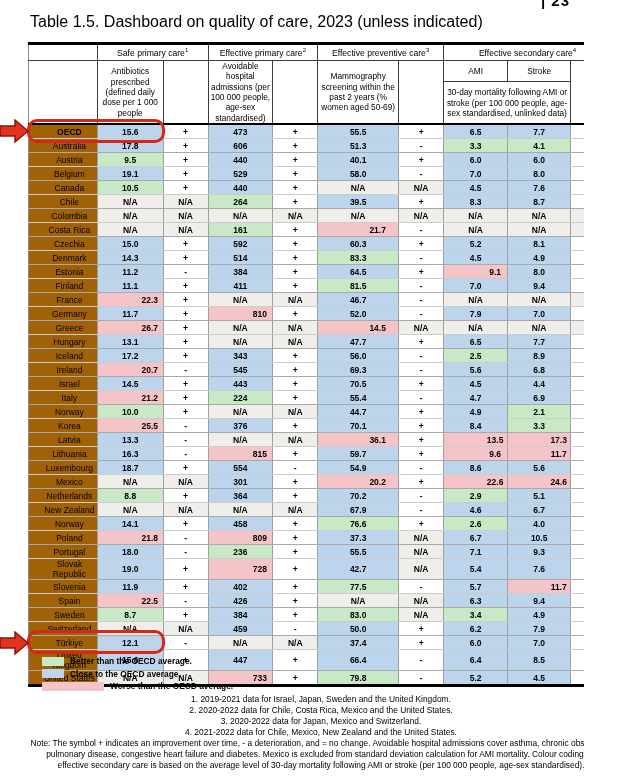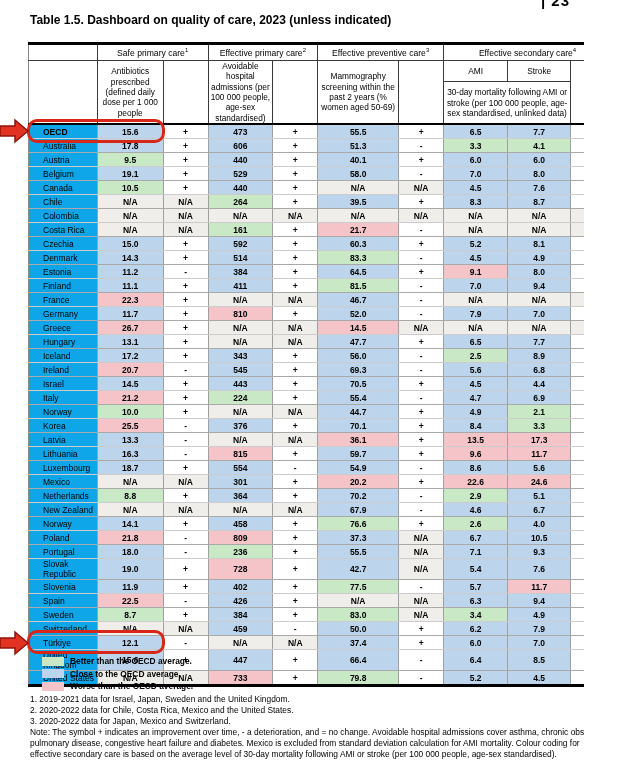--- a/index.html
+++ b/index.html
@@ -3,21 +3,21 @@
 <meta charset="utf-8">
 <style>
   html,body{margin:0;padding:0;}
   body{
     width:640px;height:781px;background:#ffffff;
     font-family:"Liberation Sans", sans-serif;color:#000;
     position:relative;overflow:hidden;
   }
   .page{position:absolute;left:0;top:0;width:584px;height:781px;overflow:hidden;}
   .page-marker{position:absolute;top:-8px;right:14px;font-size:15px;font-weight:bold;letter-spacing:1px;}
-  .title{position:absolute;left:30px;top:13px;font-size:12px;font-weight:bold;}
+  .title{position:absolute;left:30px;top:13px;font-size:16px;font-weight:normal;}
 
   .table-wrap{position:absolute;left:28px;top:42px;width:584px;}
   table{border-collapse:collapse;width:100%;table-layout:fixed;
         border-top:3px solid #000;border-bottom:3px solid #000;
         border-left:1px solid #888;border-right:1px solid #888;}
   th,td{padding:0 1px;text-align:center;vertical-align:middle;overflow:hidden;}
 
   
   thead th{font-weight:normal;font-size:8.3px;line-height:1.25;border:1px solid #3a3a3a;background:#fff;}
   thead{border-bottom:2px solid #000;}
@@ -25,36 +25,36 @@
   thead tr.hr2 th{height:16px;}
   thead tr.hr3 th{height:32px;}
   th.h-country{border-top:none;border-bottom:none;border-left:1px solid #888;}
   th.h-country.h-c1{border-bottom:1px solid #3a3a3a;}
   th.h-blank{background:#fff;}
   sup{font-size:6px;}
 
   
   tbody td{font-size:8.5px;height:13px;border-left:1px solid #9f9f9f;border-bottom:1px solid #cccccc;font-weight:bold;}
   tbody tr:nth-child(even) td{border-bottom-color:#a9a9a9;}
-  tbody td.country{text-align:left;padding-left:14px;font-weight:normal;background:#0ea5e9;border-left:1px solid #888;}
+  tbody td.country{text-align:center;padding-left:14px;font-weight:normal;background:#a16207;border-left:1px solid #888;}
   tbody tr.bold td{font-weight:bold;}
   .c-better{background:#c8e8c6;}
   .c-close{background:#bdd5ec;}
-  .c-worse{background:#f5c4c9;}
+  .c-worse{background:#f5c4c9;padding-left:40px;}
   .c-na{background:#efeeea;}
   .c-sym{background:#ffffff;}
 
   
   .legend{position:absolute;left:42px;top:655px;}
   .legend-row{display:flex;align-items:center;height:12.5px;}
   .legend-swatch{width:22px;height:9px;margin-right:6px;flex:0 0 auto;}
   .legend-label{font-size:8.4px;font-weight:bold;}
 
   
-  .footnotes{position:absolute;left:30px;top:694px;width:582px;font-size:8.4px;line-height:11px;}
+  .footnotes{position:absolute;left:30px;top:694px;width:582px;font-size:8.4px;line-height:11px;text-align:center;}
   .note{margin-top:0;}
 
   
   .anno-box{position:absolute;border:3.5px solid #d62718;border-radius:10px;background:transparent;pointer-events:none;}
   .anno-arrow{position:absolute;width:30px;height:26px;pointer-events:none;}
 </style>
 </head>
 <body>
 
 <div class="page">
@@ -585,20 +585,21 @@
     <div class="legend-row">
       <span class="legend-swatch c-worse"></span>
       <span class="legend-label">Worse than the OECD average.</span>
     </div>
   </div>
 
   <div class="footnotes">
     <div>1. 2019-2021 data for Israel, Japan, Sweden and the United Kingdom.</div>
     <div>2. 2020-2022 data for Chile, Costa Rica, Mexico and the United States.</div>
     <div>3. 2020-2022 data for Japan, Mexico and Switzerland.</div>
+    <div>4. 2021-2022 data for Chile, Mexico, New Zealand and the United States.</div>
     <div class="note">Note: The symbol + indicates an improvement over time, - a deterioration, and = no change. Avoidable hospital admissions cover asthma, chronic obstructive pulmonary disease, congestive heart failure and diabetes. Mexico is excluded from standard deviation calculation for AMI mortality. Colour coding for effective secondary care is based on the average level of 30-day mortality following AMI or stroke (per 100 000 people, age-sex standardised).</div>
   </div>
 
 <div class="anno-box" style="left: 26.5px; top: 118.656px; width: 132.656px; height: 18.5px;"></div>
     <div class="anno-arrow" style="left: 0px; top: 118.406px;"><svg width="30" height="26" viewBox="0 0 30 26">
         <polygon points="0,8 15,8 15,2 28,13 15,24 15,18 0,18" fill="#e23222" stroke="#8e150b" stroke-width="1.5"></polygon>
       </svg></div>
     <div class="anno-box" style="left: 26.5px; top: 630.156px; width: 132.656px; height: 18px;"></div>
     <div class="anno-arrow" style="left: 0px; top: 629.656px;"><svg width="30" height="26" viewBox="0 0 30 26">
         <polygon points="0,8 15,8 15,2 28,13 15,24 15,18 0,18" fill="#e23222" stroke="#8e150b" stroke-width="1.5"></polygon>

